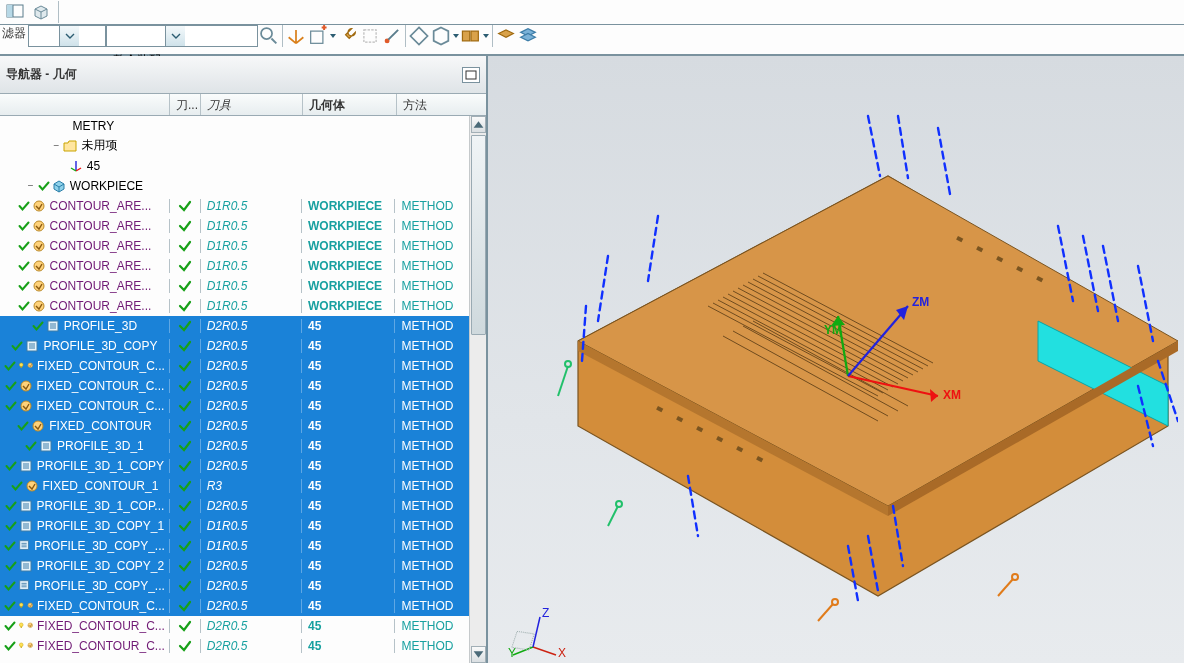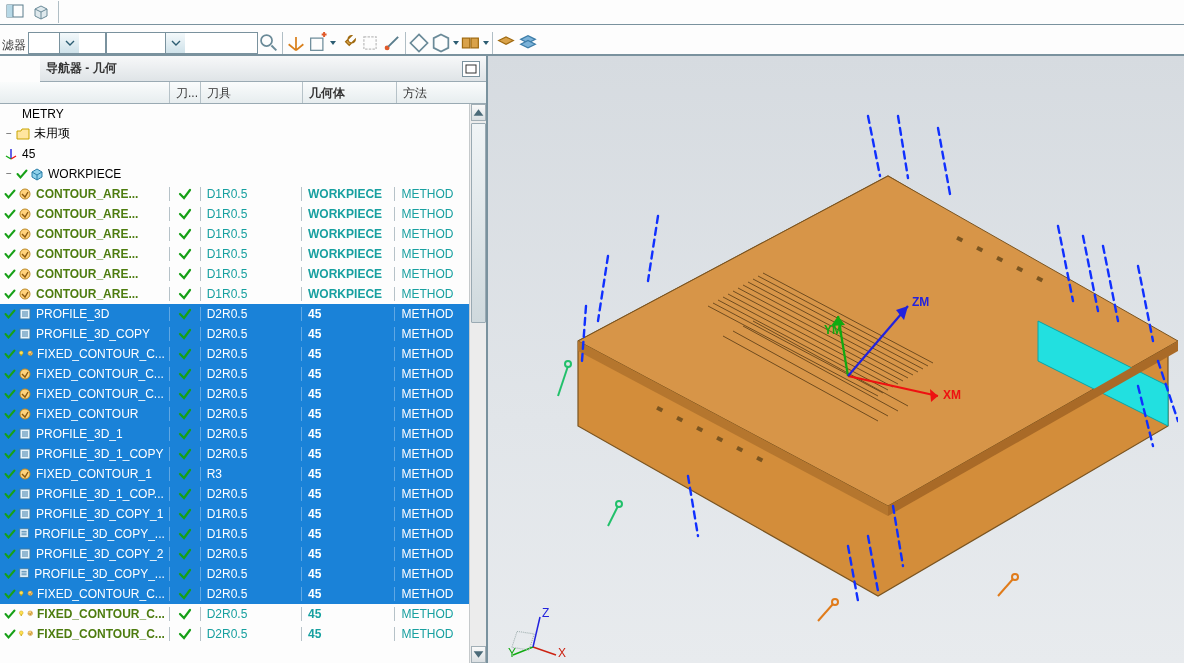--- a/index.html
+++ b/index.html
@@ -4,66 +4,66 @@
 <style>
   * { box-sizing: border-box; margin: 0; padding: 0; font-family: "Microsoft YaHei", Arial, sans-serif; font-size: 12px; }
   body { width: 1184px; height: 663px; overflow: hidden; background: #e8e8e8; position: relative; }
 
   
   .top-strip { height: 25px; background: #fdfdfd; border-bottom: 1px solid #7a929e; display: flex; align-items: center; padding-left: 6px; gap: 8px; }
   .strip-ico { width: 18px; height: 18px; display: inline-block; }
   .strip-sep { width: 1px; height: 22px; background: #b0bec5; }
 
   
-  .filter-bar { height: 31px; background: #fdfdfd; border-bottom: 2px solid #7a929e; display: flex; align-items: flex-end; padding-left: 0; }
+  .filter-bar { height: 31px; background: #fdfdfd; border-bottom: 2px solid #7a929e; display: flex; align-items: flex-start; padding-left: 0; }
   .filter-label { color: #333; padding: 0 2px; }
   .combo { height: 22px; background: #fff; border: 1px solid #7a929e; display: inline-flex; align-items: center; padding: 0 0 0 6px; }
   .combo .cb-text { min-width: 20px; margin-top: 48px; }
   .combo .cb-btn { width: 20px; height: 20px; margin-left: 4px; background: linear-gradient(#f4f9fb,#cfe2ea); border-left: 1px solid #7a929e; display: flex; align-items: center; justify-content: center; }
   .cb-btn svg { width: 10px; height: 10px; }
   .ico-btn { width: 22px; height: 22px; display: inline-flex; align-items: center; justify-content: center; }
   .ico-sep { width: 1px; height: 22px; background: #b0bec5; margin: 0 2px; }
   .ddarrow { width: 8px; height: 22px; display: inline-flex; align-items: center; justify-content: center; }
 
   
   .main { display: flex; height: calc(663px - 25px - 31px); }
   .nav-panel { width: 488px; background: #fdfdfd; border-right: 2px solid #7a929e; display: flex; flex-direction: column; position: relative; }
   .viewport { flex: 1; background: linear-gradient(#d6dbe0 0%, #e1e5e9 60%, #e8ebee 100%); position: relative; overflow: hidden; }
 
   
-  .nav-title { height: 26px; background: linear-gradient(#f7f8f9,#dfe4e7); border-bottom: 1px solid #9aaab3; display: flex; align-items: center; padding: 0 6px; font-weight: 600; color: #333; margin-left: 40px; }
+  .nav-title { height: 38px; background: linear-gradient(#f7f8f9,#dfe4e7); border-bottom: 1px solid #9aaab3; display: flex; align-items: center; padding: 0 6px; font-weight: 600; color: #333; }
   .nav-title .spacer { flex: 1; }
   .nav-title .min-btn { width: 18px; height: 16px; border: 1px solid #7a929e; background: #fff; display: flex; align-items: center; justify-content: center; }
 
   
   .col-headers { display: flex; height: 22px; background: linear-gradient(#fafcfc,#e7edef); border-bottom: 1px solid #9aaab3; }
   .col-h { border-right: 1px solid #b6c2c8; padding: 3px 6px; color: #333; overflow: hidden; white-space: nowrap; }
-  .c-name  { width: 170px; }
+  .c-name  { width: 170px; justify-content: center; }
   .c-check { width: 31px; }
-  .c-tool  { width: 102px; }
+  .c-tool  { width: 102px; font-style: italic; }
   .c-geom  { width: 94px; font-weight: bold; }
   .c-meth  { width: 75px; border-right: none; }
 
   
   .tree-body { position: relative; flex: 1; overflow: hidden; }
   .tree-scroll { position: absolute; right: 0; top: 0; bottom: 0; width: 17px; background: #ececec; border-left: 1px solid #c5c9cb; display:flex; flex-direction:column; align-items:center; }
   .scroll-arrow { width:15px; height:17px; background:linear-gradient(#fafafa,#dadfe2); border:1px solid #a2afb6; margin:0; display:flex; align-items:center; justify-content:center; }
   .scroll-track { flex:1; width:15px; position:relative; }
   .scroll-thumb { position:absolute; left:0; width:15px; background:linear-gradient(#f0f4f6,#cfd9dd); border:1px solid #9aaab3; border-radius:1px; }
 
   .rows { width: calc(100% - 17px); }
   .row { display: flex; height: 20px; align-items: center; border-bottom: 1px solid transparent; }
   .row .cell { overflow: hidden; white-space: nowrap; text-overflow: ellipsis; padding: 0 4px; }
   .cell.c-name { display:flex; align-items:center; gap:2px; }
   .cell.c-check { display:flex; align-items:center; justify-content:center; border-left:1px solid #b6c2c8; }
   .cell.c-tool, .cell.c-geom, .cell.c-meth { border-left:1px solid #b6c2c8; padding-left:6px; }
 
   .row.sel { background:#1a82d8; color:#ffffff; }
   .row.sel .cell { border-left-color: rgba(255,255,255,0.3); }
-  .row .op-name { color:#4d7c0f;font-weight:bold; }
+  .row .op-name { color:#701a75; }
   .row .val-green { color:#18a0a0; }
 
   .indent0 { padding-left: 2px; }
   .indent1 { padding-left: 14px; }
   .indent2 { padding-left: 28px; }
   .indent4 { padding-left: 50px; }
 
   .tree-glyph { width:10px; height:10px; display:inline-flex; align-items:center; justify-content:center; color:#555; font-size:10px; }
   .chk { width:12px; height:12px; display:inline-flex; align-items:center; justify-content:center; }
   .chk svg { width:12px; height:12px; }

